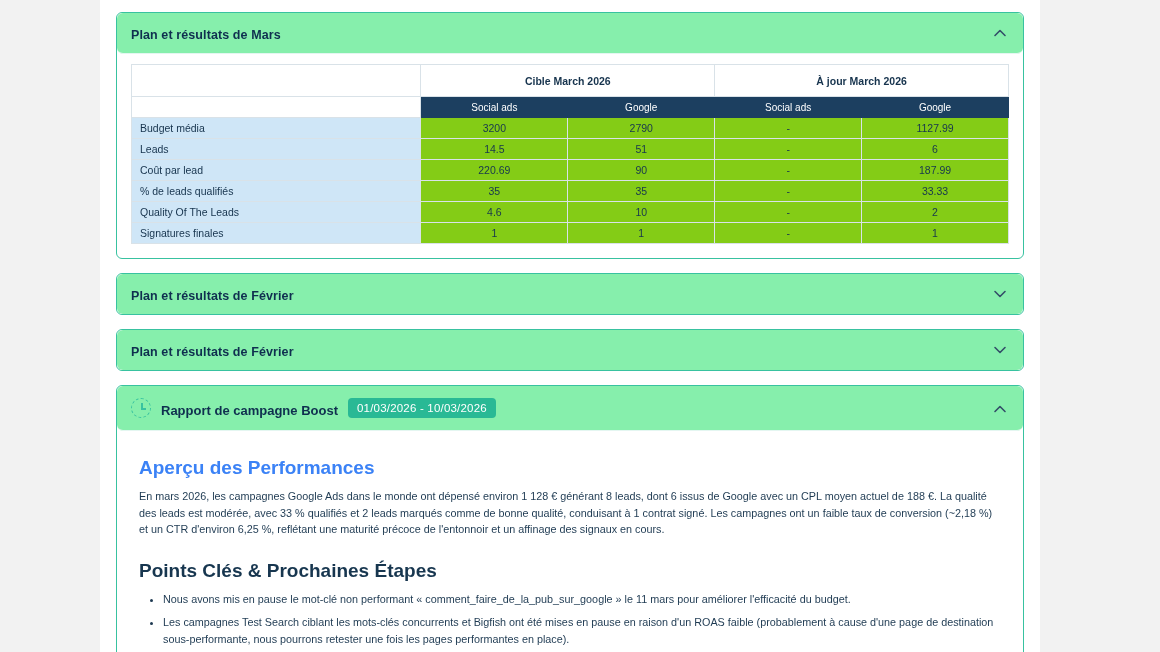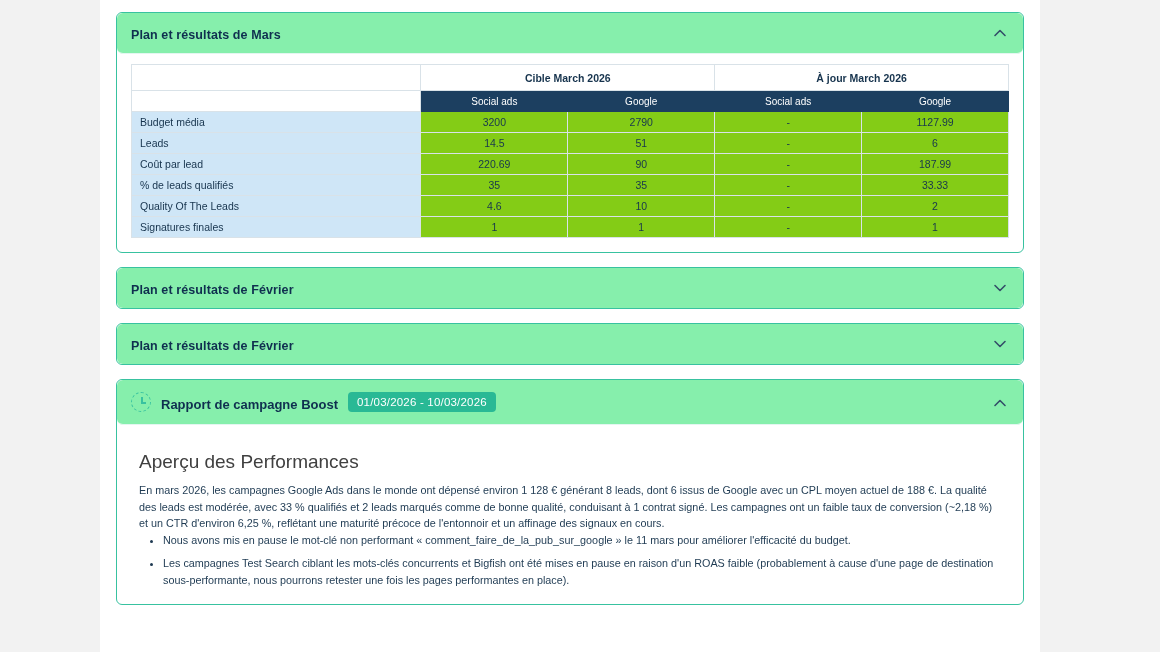--- a/index.html
+++ b/index.html
@@ -66,21 +66,21 @@
     border: 1px solid #d9e2e8;
     padding: 4px 6px;
     text-align: center;
     height: 21px;
   }
   table.report th.grp {
     font-size: 10.5px;
     font-weight: bold;
     color: #16334d;
     background: #ffffff;
-    height: 26px;
+    height: 32px;
   }
   table.report th.blank { border: 1px solid #d9e2e8; background: #fff; }
   table.report th.sub {
     background: #1c3f60;
     color: #ffffff;
     font-weight: normal;
     font-size: 10px;
     height: 20px;
     border: 1px solid #1c3f60;
   }
@@ -137,23 +137,23 @@
     font-weight: normal;
     padding: 4px 9px;
     border-radius: 4px;
     letter-spacing: .2px;
   }
   .report-body {
     padding: 26px 22px 10px 22px;
   }
   h2.sec {
     font-size: 19px;
-    color: #404040;
+    color: #3b82f6;
     margin: 0 0 9px 0;
-    font-weight: normal;
+    font-weight: bold;
   }
   h2.sec2 {
     font-size: 19px;
     color: #17364f;
     margin: 22px 0 9px 0;
     font-weight: bold;
   }
   p.para {
     font-size: 10.8px;
     line-height: 1.55;
@@ -293,20 +293,21 @@
         <span style="flex:1"></span>
         <span class="chevron">
           <svg width="18" height="18" viewBox="0 0 18 18" fill="none" stroke="currentColor" stroke-width="1.6">
             <path d="M4 11.5 L9 6.5 L14 11.5" stroke-linecap="round" stroke-linejoin="round"></path>
           </svg>
         </span>
       </div>
       <div class="report-body">
         <h2 class="sec">Aperçu des Performances</h2>
         <p class="para">En mars 2026, les campagnes Google Ads dans le monde ont dépensé environ 1 128 € générant 8 leads, dont 6 issus de Google avec un CPL moyen actuel de 188 €. La qualité des leads est modérée, avec 33 % qualifiés et 2 leads marqués comme de bonne qualité, conduisant à 1 contrat signé. Les campagnes ont un faible taux de conversion (~2,18 %) et un CTR d'environ 6,25 %, reflétant une maturité précoce de l'entonnoir et un affinage des signaux en cours.</p>
+        <h2 class="sec2">Points Clés &amp; Prochaines Étapes</h2>
         <ul class="bullets">
           <li>Nous avons mis en pause le mot-clé non performant « comment_faire_de_la_pub_sur_google » le 11 mars pour améliorer l'efficacité du budget.</li>
           <li>Les campagnes Test Search ciblant les mots-clés concurrents et Bigfish ont été mises en pause en raison d'un ROAS faible (probablement à cause d'une page de destination sous-performante, nous pourrons retester une fois les pages performantes en place).</li>
         </ul>
       </div>
     </section>
 
   </div>
 </div>
 

